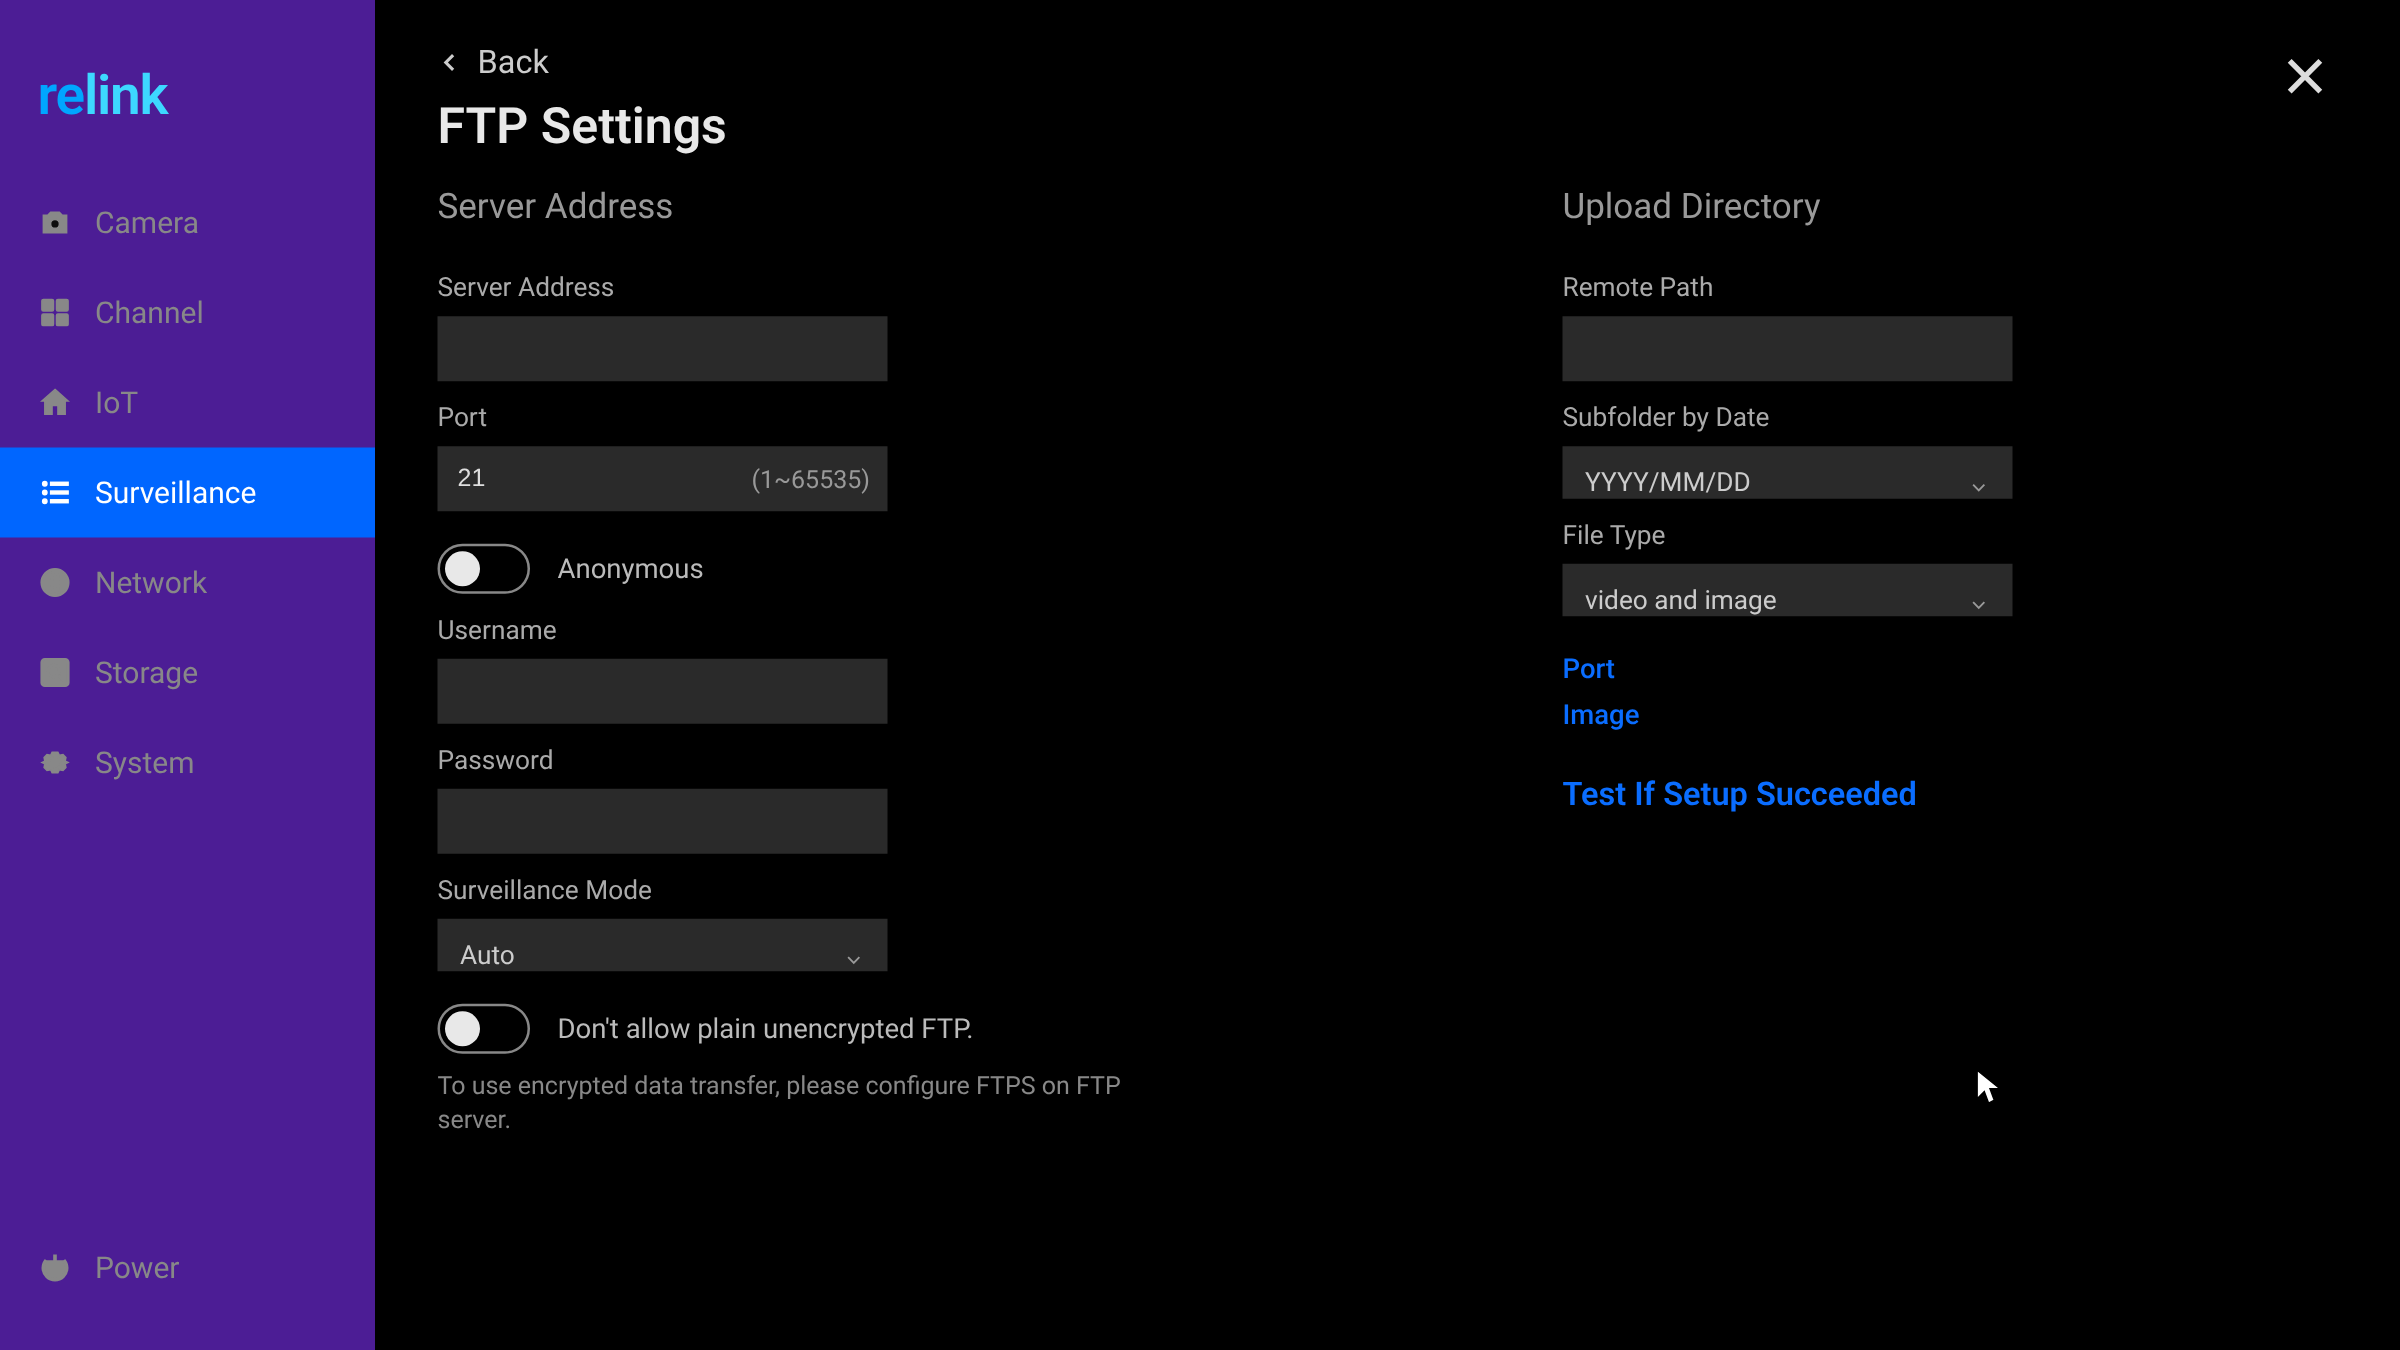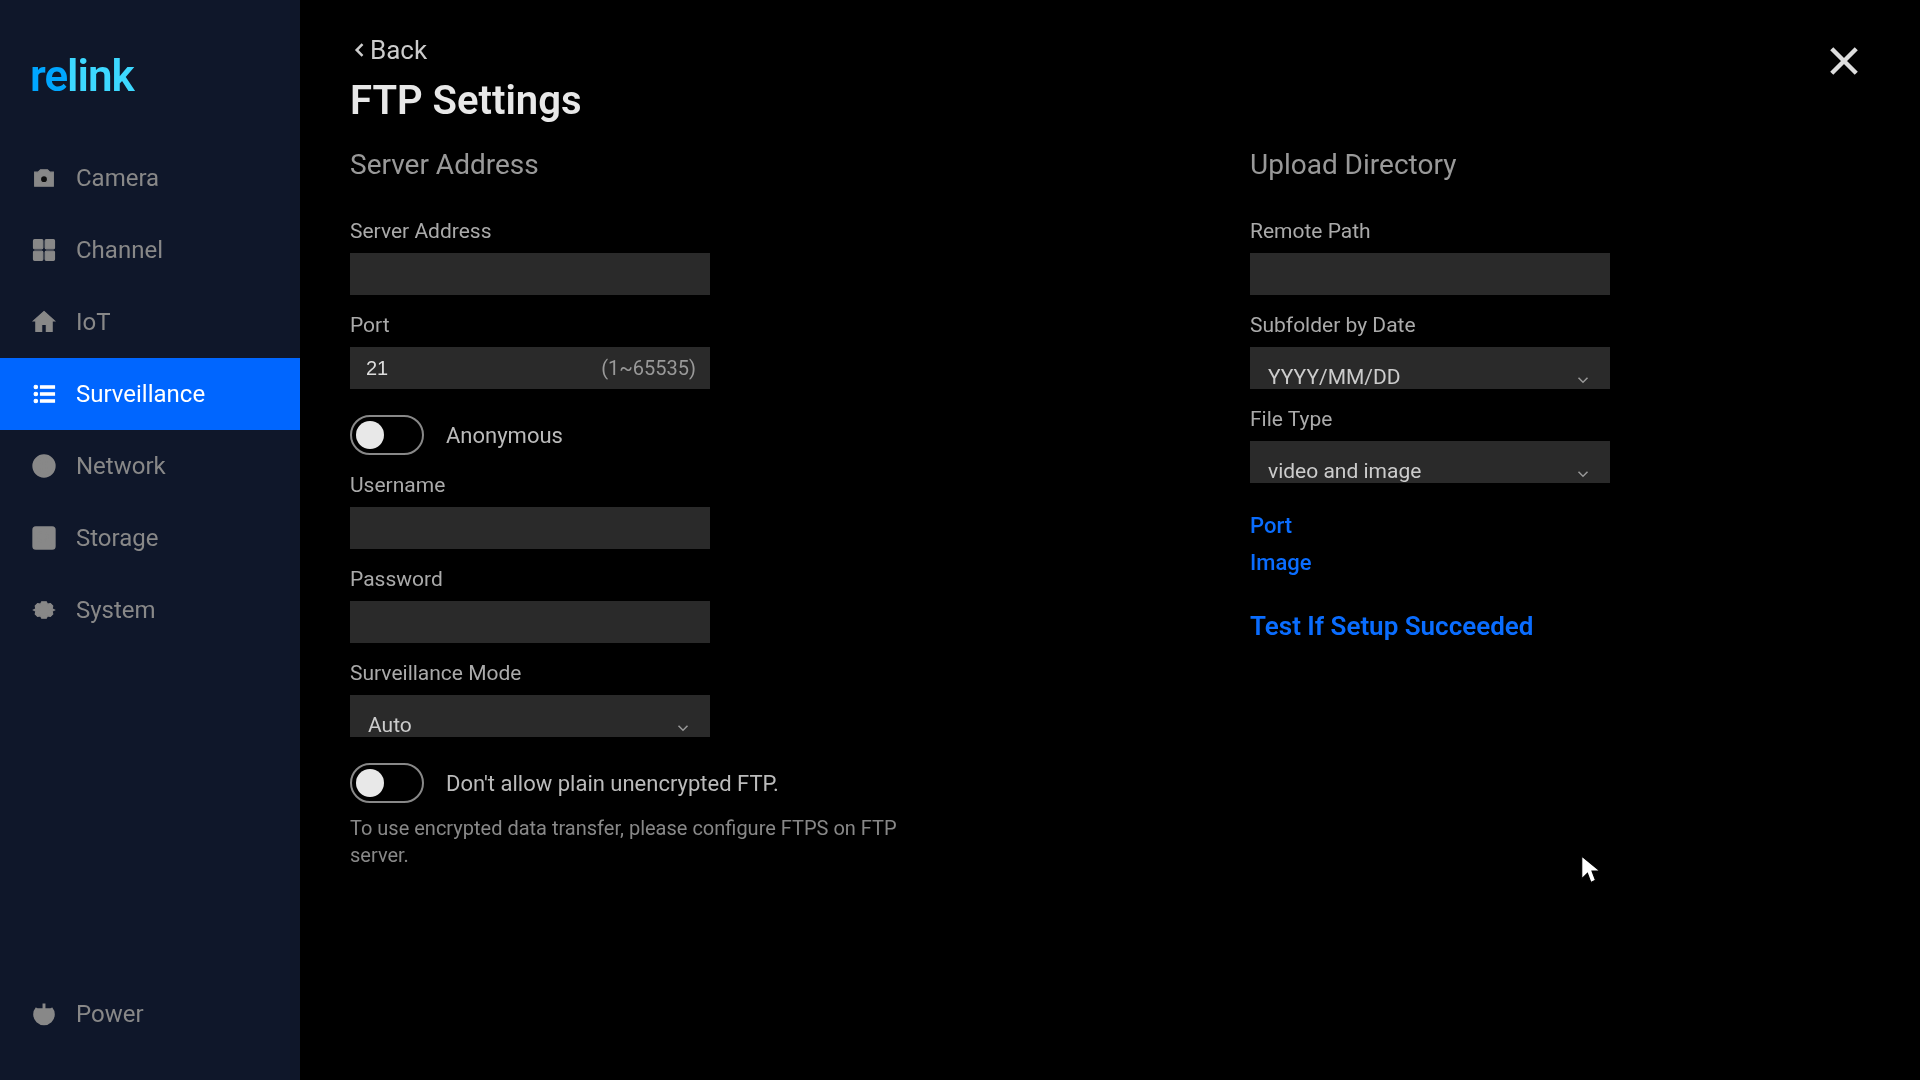--- a/index.html
+++ b/index.html
@@ -6,21 +6,21 @@
 html, body { width: 1920px; height: 1080px; overflow: hidden; }
 body {
   font-family: -apple-system, BlinkMacSystemFont, "Segoe UI", Roboto, sans-serif;
   background: #000;
   color: #bbb;
   transform-origin: top left;
 }
 .app { display: flex; width: 1920px; height: 1080px; }
 .sidebar {
   width: 300px;
-  background: #0f172a;
+  background: #4c1d95;
   display: flex;
   flex-direction: column;
   padding-top: 30px;
 }
 .logo {
   padding: 20px 30px 40px 30px;
 }
 .logo-text {
   font-size: 44px;
   font-weight: 600;
@@ -55,21 +55,21 @@
   position: absolute;
   top: 40px;
   right: 55px;
   cursor: pointer;
   color: #ddd;
 }
 .close-btn svg { width: 42px; height: 42px; stroke: currentColor; stroke-width: 2.5; fill: none; }
 .back {
   display: flex;
   align-items: center;
-  gap: 0;
+  gap: 12px;
   color: #ccc;
   font-size: 26px;
   cursor: pointer;
   margin-bottom: 12px;
 }
 .back svg { width: 20px; height: 20px; stroke: currentColor; stroke-width: 3; fill: none; }
 .page-title {
   color: #e8e8e8;
   font-size: 40px;
   font-weight: 600;
@@ -85,21 +85,21 @@
 }
 .field-label {
   color: #aaa;
   font-size: 21px;
   margin-bottom: 10px;
   margin-top: 18px;
 }
 .field-label:first-of-type { margin-top: 0; }
 .text-input {
   width: 360px;
-  height: 42px;
+  height: 52px;
   background: #2a2a2a;
   border: none;
   color: #ddd;
   font-size: 20px;
   padding: 0 16px;
   outline: none;
 }
 .input-wrap { position: relative; width: 360px; }
 .input-suffix {
   position: absolute;

